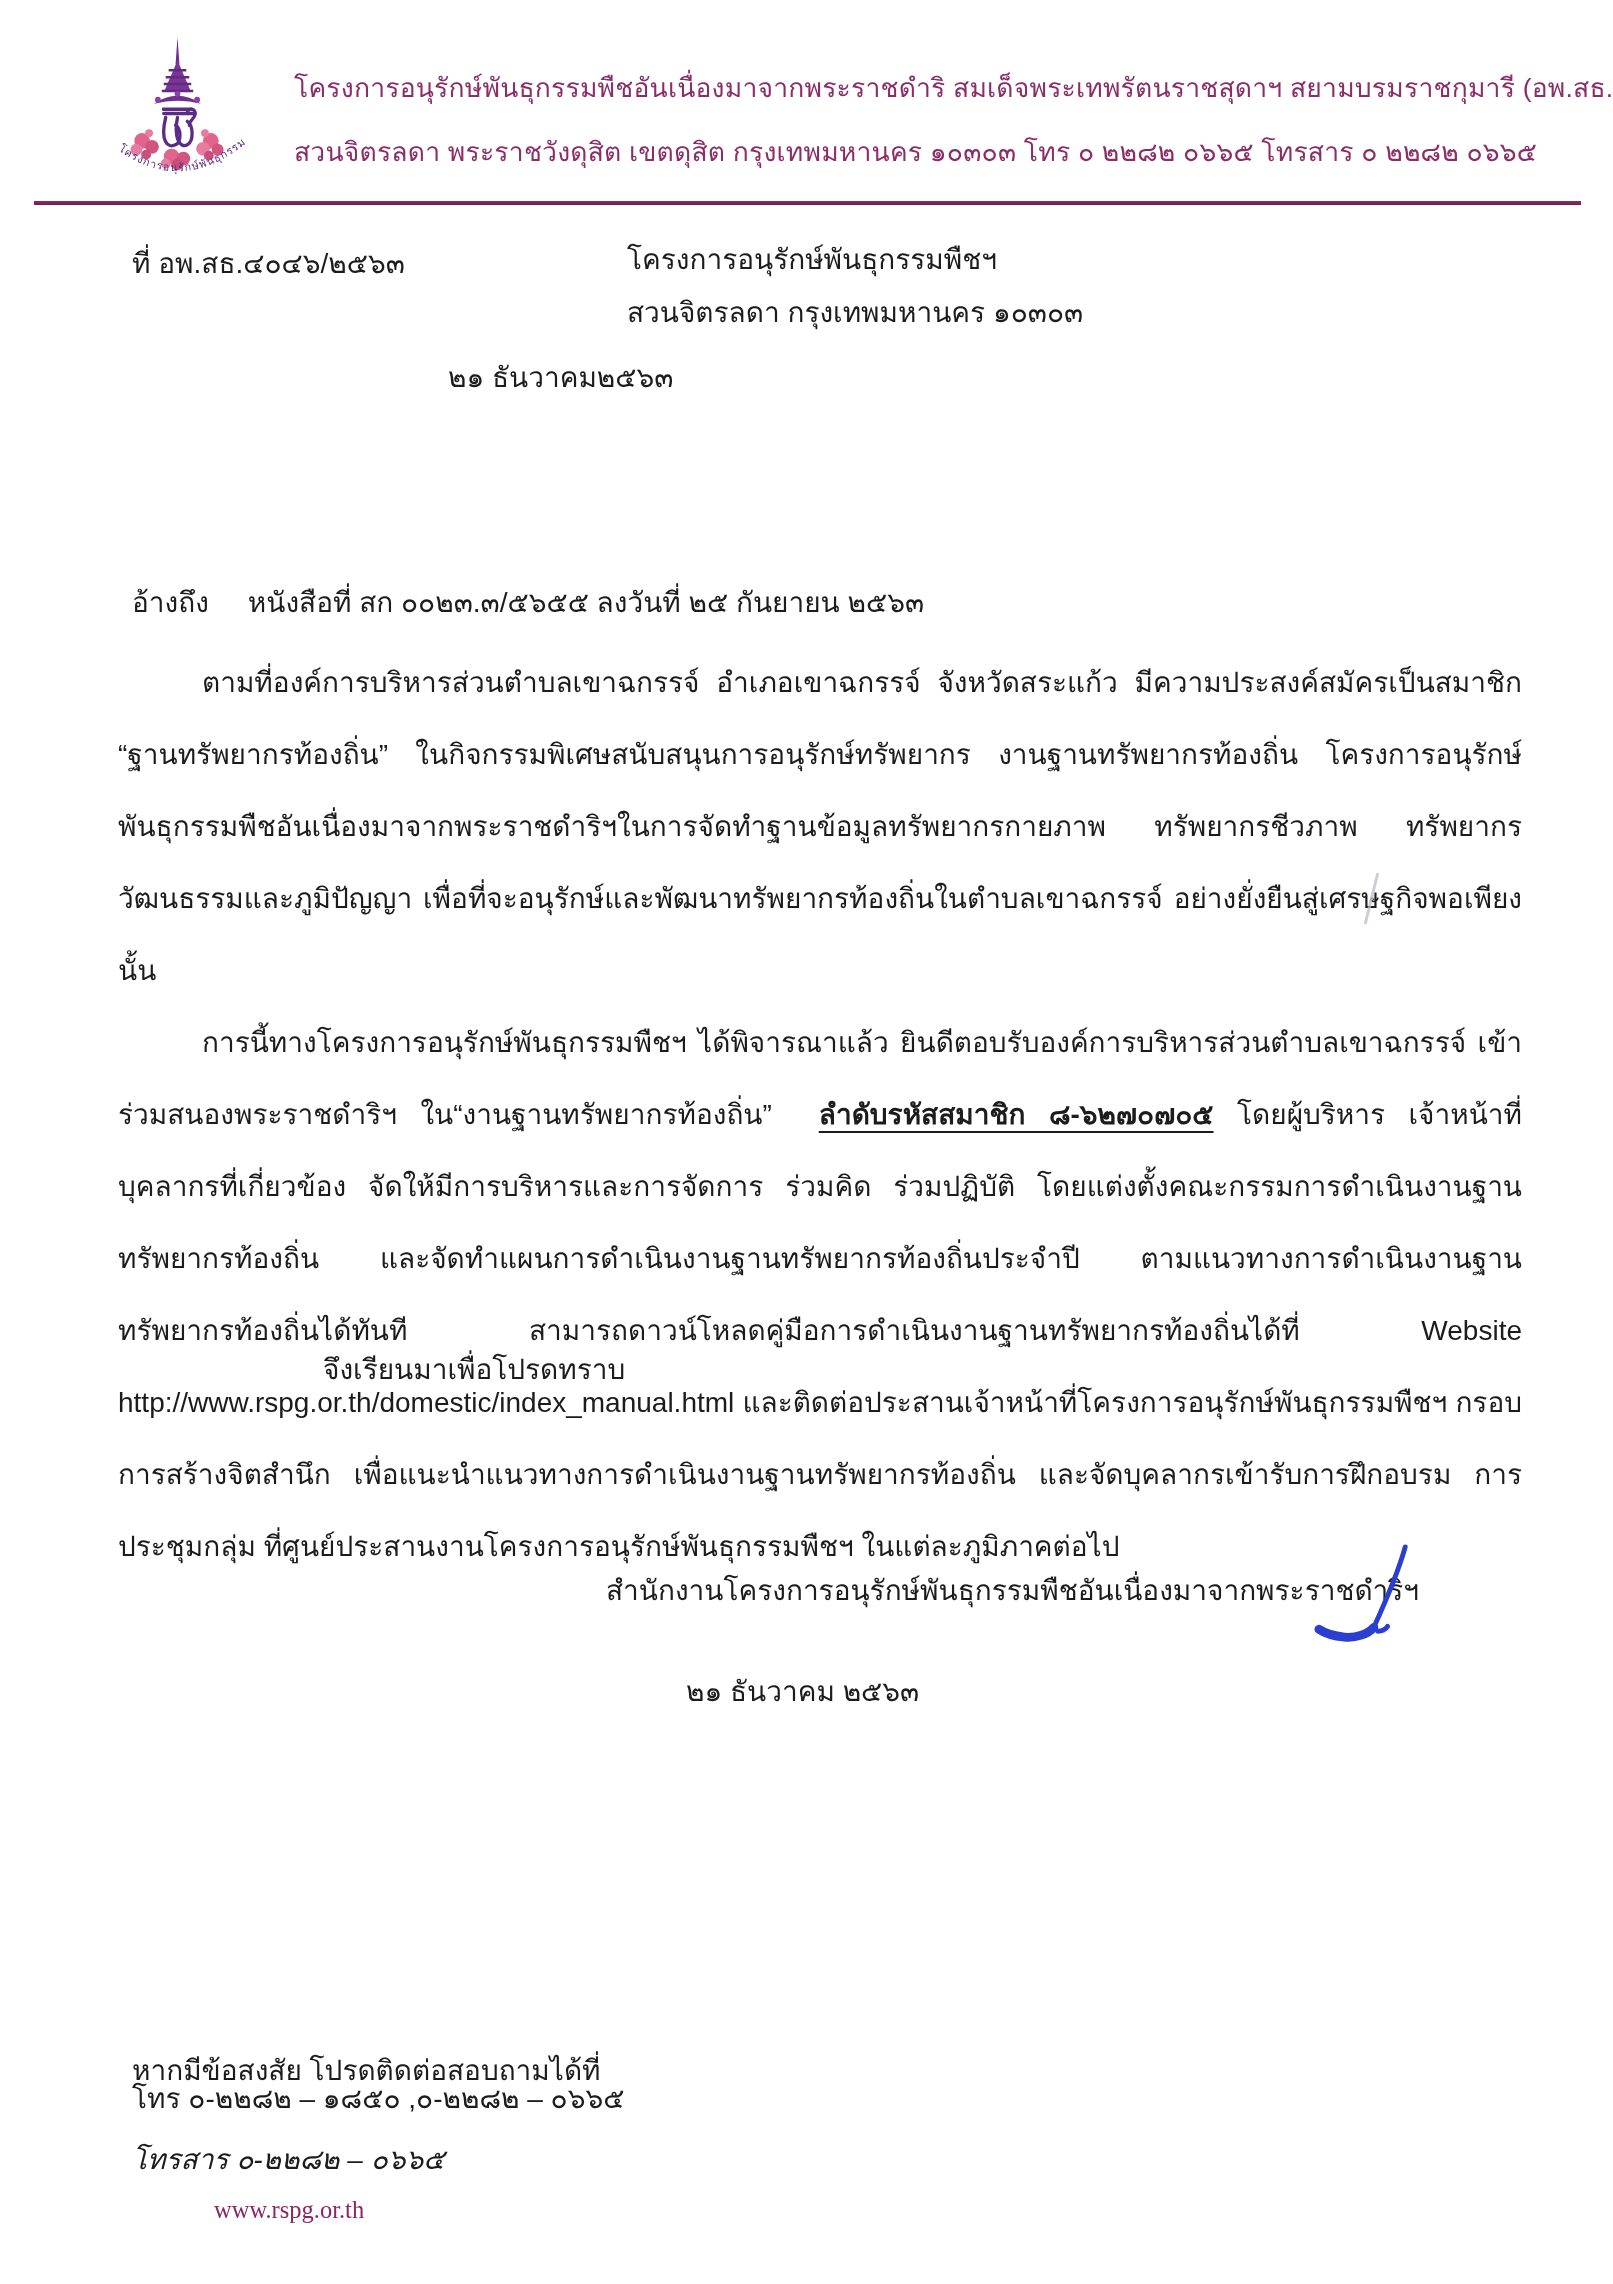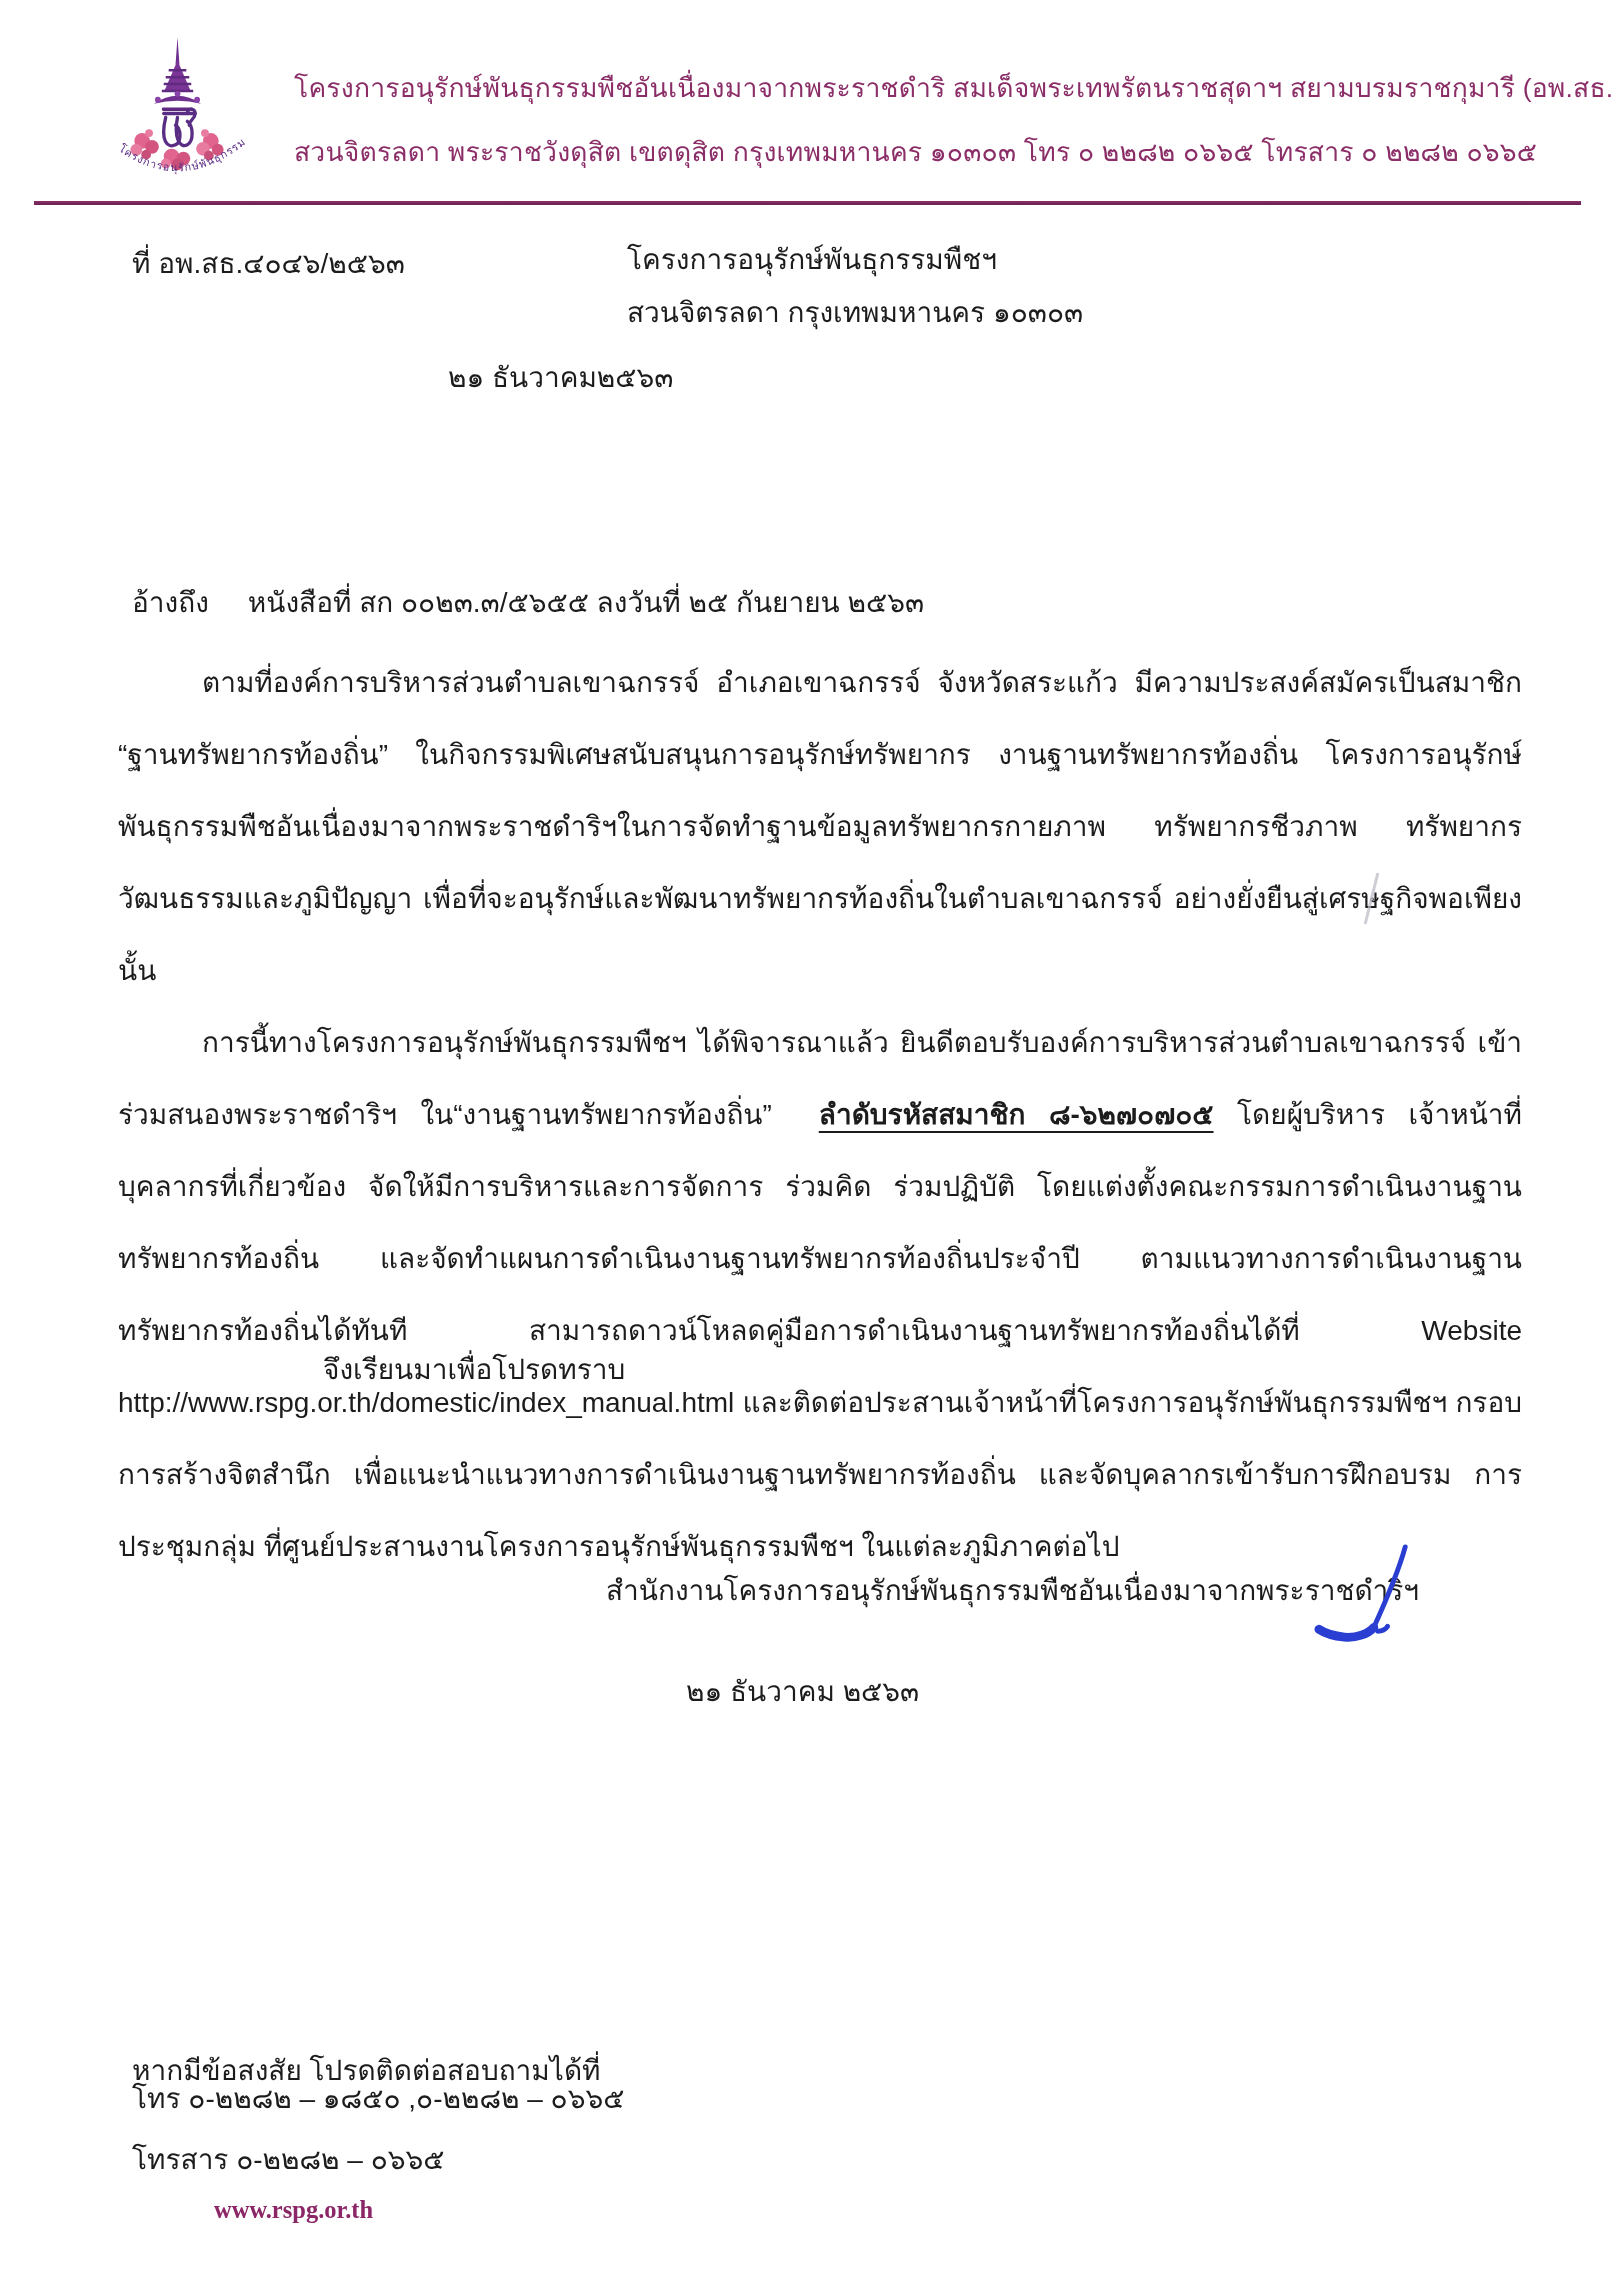--- a/index.html
+++ b/index.html
@@ -16,21 +16,21 @@
   .hdr-line{color:#8b2e68;font-size:26.5px;white-space:nowrap;letter-spacing:0.2px;}
   .rule{background:linear-gradient(#8b2e68,#682250);}
   .txt{font-size:28px;white-space:nowrap;}
   .rowlabel{display:inline-block;width:108px;}
   .bodyflow{
     position:absolute;left:118px;top:647px;width:1404px;
     font-size:28px;line-height:72px;text-align:justify;
   }
   .bodyflow p{margin:0;text-indent:84px;}
   .member-code{font-weight:bold;text-decoration:underline;text-underline-offset:6.9px;}
-  .weblink{font-family:"Liberation Serif","DejaVu Serif",serif;font-size:24.5px;color:#8b2766;font-weight:bold;}
+  .weblink{font-family:"Liberation Serif","DejaVu Serif",serif;font-size:24.5px;color:#8b2766;font-weight:normal;}
   .penmark{width:2.9px;height:53px;background:#bcbcc8;opacity:.75;transform:rotate(14deg);border-radius:2px;}
 </style>
 </head>
 <body>
 
 <div class="page">
 
   <div class="abs" style="left:93px;top:35px;width:169px;height:153px;">
     <svg viewBox="0 0 172 156" width="169" height="153">
       <defs>
@@ -116,17 +116,17 @@
       </g>
     </svg>
   </div>
 
   <div class="abs txt" style="left:686px;top:1669px;">๒๑ ธันวาคม ๒๕๖๓</div>
 
   <div class="abs penmark" style="left:1370px;top:872px;"></div>
 
   <div class="abs txt" style="left:132px;top:2015px;margin-top:33px;">หากมีข้อสงสัย โปรดติดต่อสอบถามได้ที่</div>
   <div class="abs txt" style="left:132px;top:2076px;">โทร  ๐-๒๒๘๒ – ๑๘๕๐ ,๐-๒๒๘๒ – ๐๖๖๕</div>
-  <div class="abs txt" style="left:132px;top:2137px;">โทรสาร  ๐-๒๒๘๒ – ๐๖๖๕</div>
+  <div class="abs txt" style="left:132px;top:2137px;font-style:italic;">โทรสาร  ๐-๒๒๘๒ – ๐๖๖๕</div>
   <div class="abs weblink" style="left:214px;top:2196px;">www.rspg.or.th</div>
 
 </div>
 
 
 </body></html>

